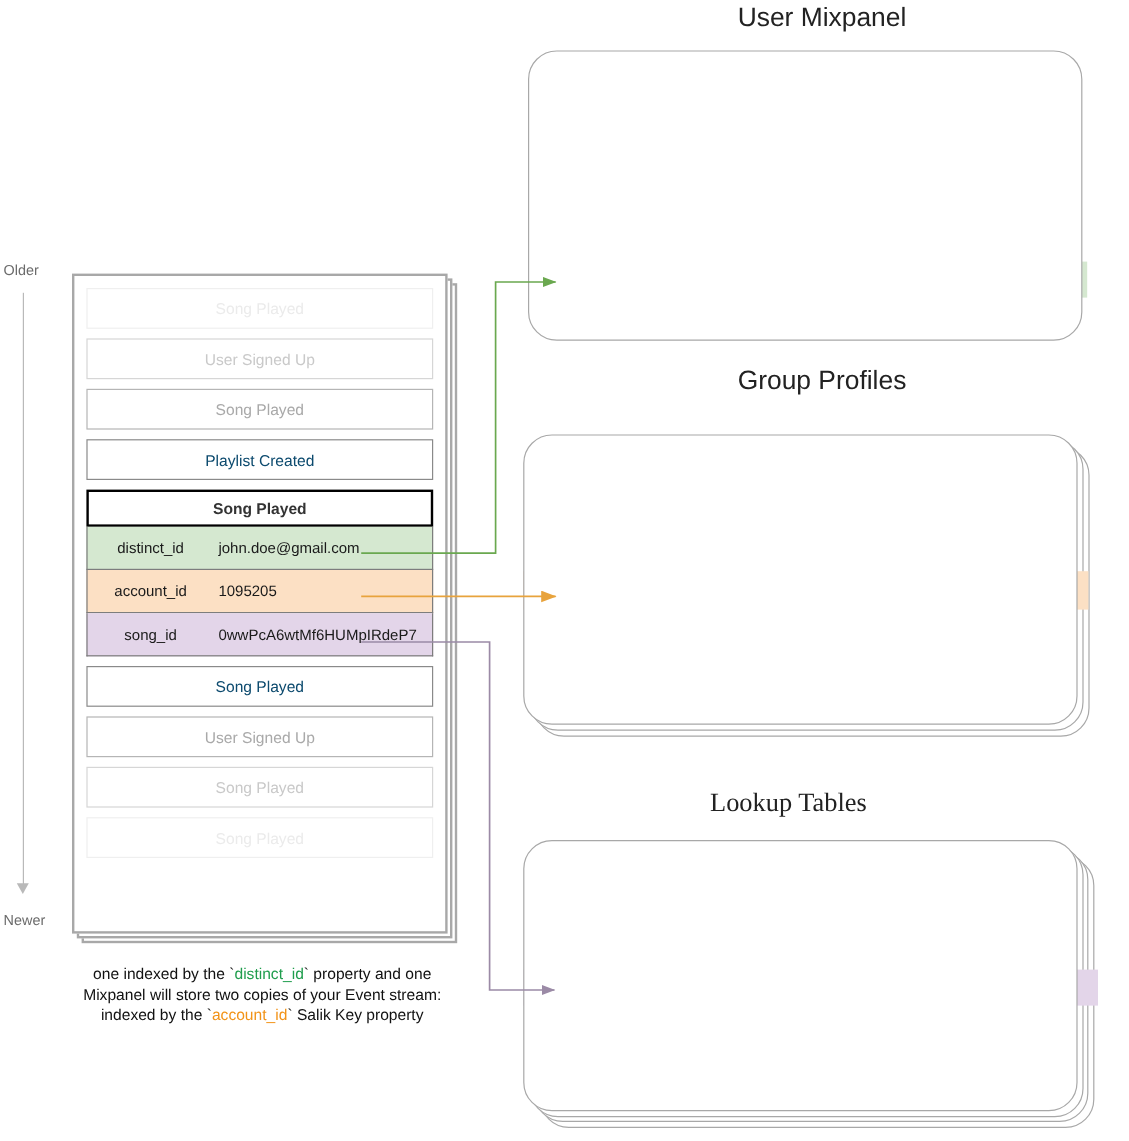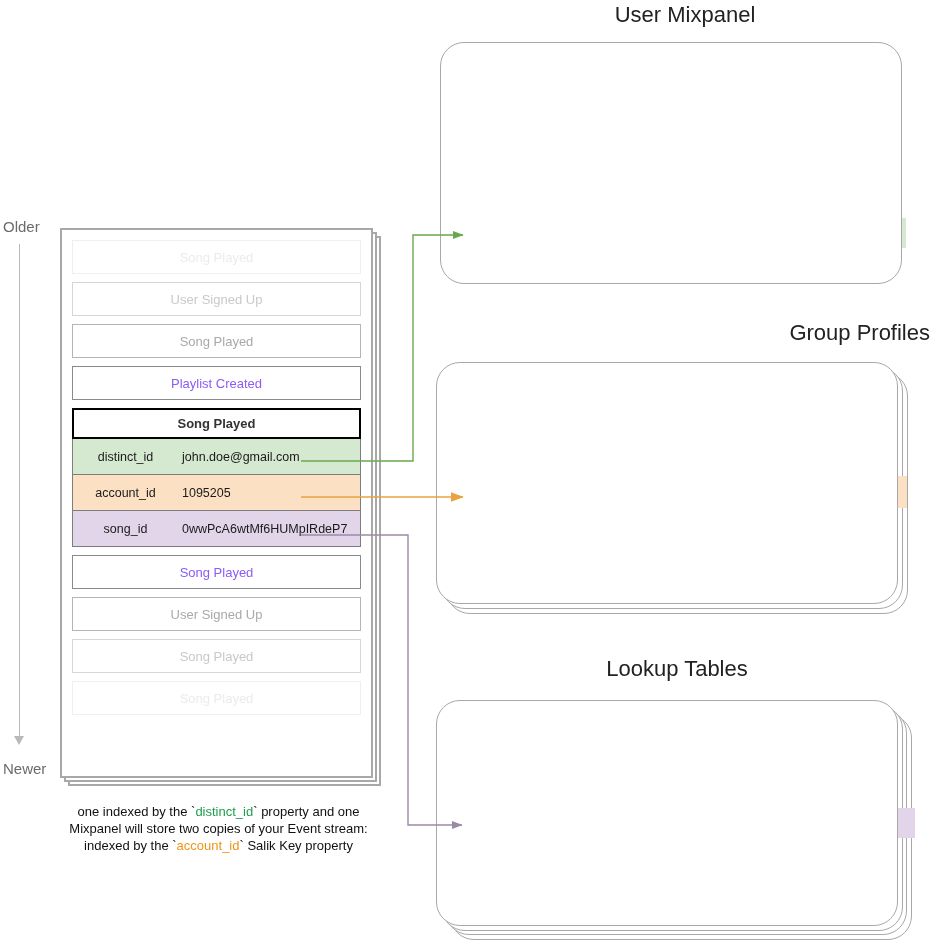--- a/index.html
+++ b/index.html
@@ -16,27 +16,27 @@
   
   .section-title {
     position: absolute;
     font-size: 22px;
     font-weight: 400;
     color: #222;
     text-align: center;
     white-space: nowrap;
   }
   #title-user-profiles  { left: 440px; top: 2px;   width: 490px; }
-  #title-group-profiles { left: 440px; top: 320px; width: 490px; text-align: right; }
-  #title-lookup-tables  { left: 432px; top: 656px; width: 490px; }
+  #title-group-profiles { left: 440px; top: 304px; width: 490px; }
+  #title-lookup-tables  { left: 412px; top: 656px; width: 490px; font-family: Liberation Serif, serif; }
   #title-event-stream   { left: 55px;  top: 186px; width: 320px; }
 
   
   #timeline { position: absolute; left: 0px; top: 218px; width: 56px; height: 560px; }
-  .tl-label { position: absolute; font-size: 15px; color: #6b6b6b; white-space: nowrap; }
+  .tl-label { position: absolute; font-size: 12px; color: #6b6b6b; white-space: nowrap; }
   #tl-older { left: 3px; top: 0px; }
   #tl-newer { left: 3px; top: 542px; }
   #tl-line  { position: absolute; left: 19px; top: 26px; width: 1px; height: 498px; background: #b9b9b9; }
   #tl-arrow {
     position: absolute; left: 14px; top: 518px;
     width: 0; height: 0;
     border-left: 5px solid transparent; border-right: 5px solid transparent;
     border-top: 9px solid #b9b9b9;
   }
 
@@ -55,21 +55,21 @@
     width: 289px; height: 34px;
     border: 1px solid #9b9b9b;
     display: flex; align-items: center; justify-content: center;
     font-size: 13px; color: #7b7b7b;
     background: #fff;
     margin-bottom: 8px;
   }
   .ev.faded-strong { border-color: #efefef; color: #ebebeb; }
   .ev.faded-mid    { border-color: #d6d6d6; color: #c9c9c9; }
   .ev.faded-light  { border-color: #b5b5b5; color: #a9a9a9; }
-  .ev.normal       { border-color: #8a8a8a; color: #8b5cf6; }
+  .ev.normal       { border-color: #8a8a8a; color: #0c4a6e; }
 
   
   #expanded-event { width: 289px; margin-bottom: 8px; }
   #expanded-header {
     height: 31px; border: 2px solid #000; background: #fff;
     display: flex; align-items: center; justify-content: center;
     font-size: 13px; font-weight: bold; color: #333;
   }
   .prop-row {
     height: 36px; border: 1px solid #7d7d7d; border-top: none;

